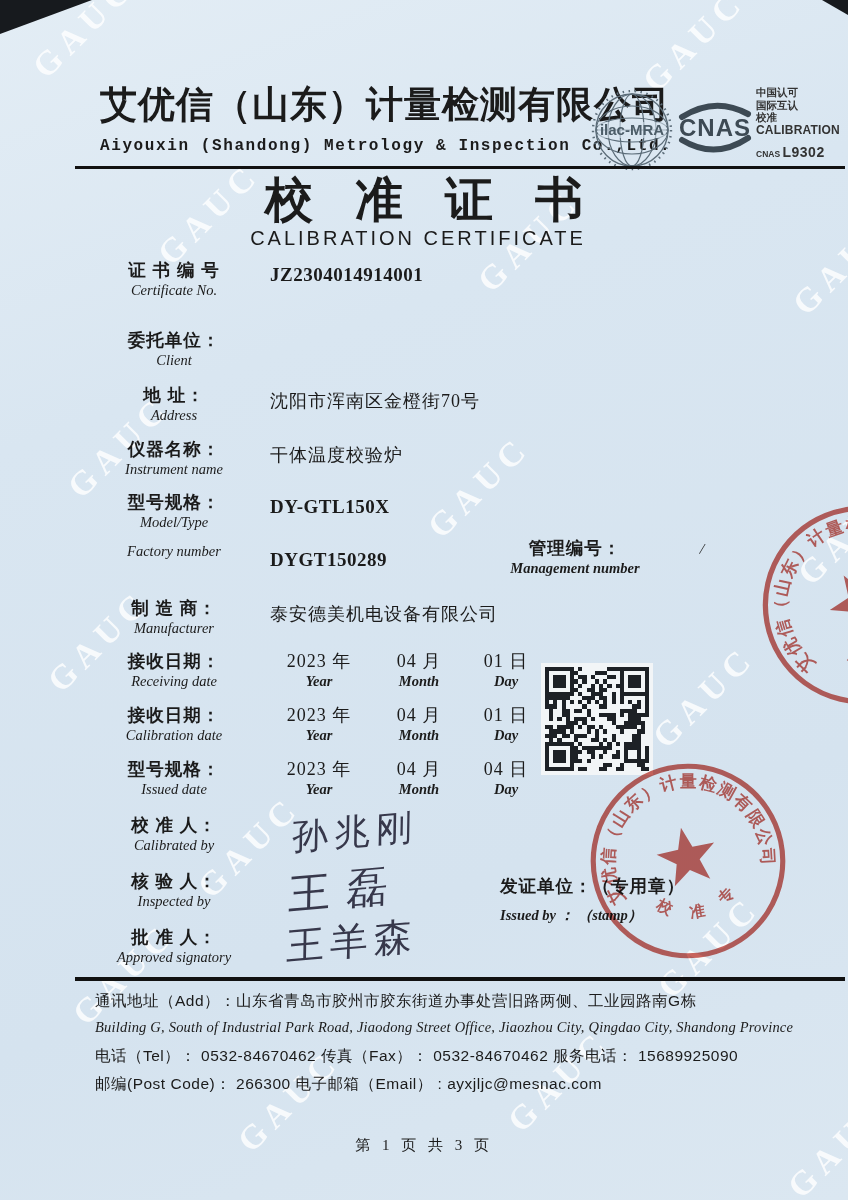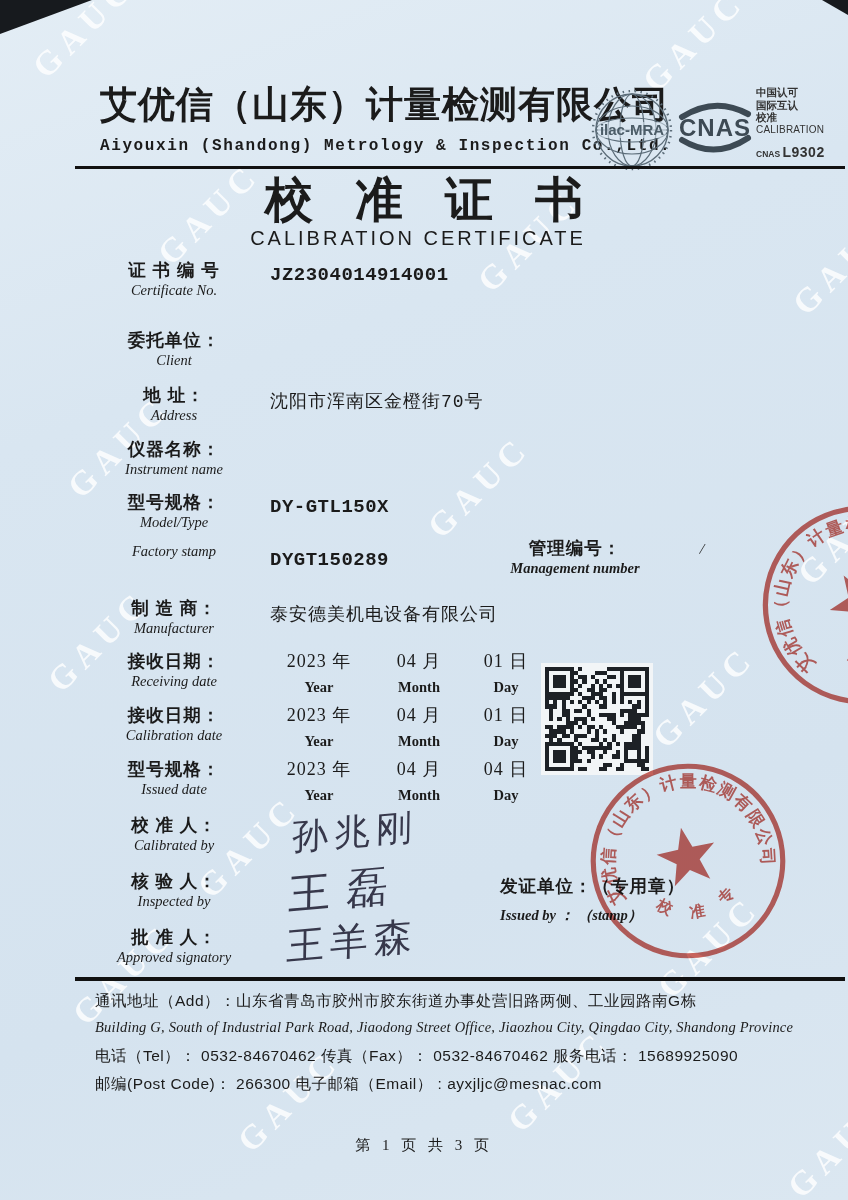--- a/index.html
+++ b/index.html
@@ -18,41 +18,41 @@
   .corner-tr{position:absolute;top:0;right:0;width:0;height:0;
       border-top:15px solid #171a1e;border-left:26px solid transparent;}
   
   .company-cn{position:absolute;left:100px;top:80px;font-size:37px;font-weight:bold;letter-spacing:1px;}
   .company-en{position:absolute;left:100px;top:137px;font-size:16px;font-weight:bold;letter-spacing:1.6px;
       font-family:"Liberation Mono","DejaVu Sans Mono",monospace;}
   .logo-ilac{position:absolute;left:590px;top:90px;}
   .logo-cnas{position:absolute;left:678px;top:102px;}
   .accred{position:absolute;left:756px;top:86px;line-height:12.5px;color:#333;}
   .accred .zh{font-size:10.5px;font-weight:bold;}
-  .accred .en{font-size:10px;font-weight:normal;letter-spacing:.2px;}
+  .accred .en{font-size:12px;font-weight:bold;letter-spacing:.2px;}
   .accred .code{margin-top:10px;font-size:8.5px;font-weight:bold;}
   .accred .code b{font-size:14px;letter-spacing:.5px;}
   .rule{position:absolute;left:75px;width:770px;height:3px;background:#111;}
   .title-cn{position:absolute;left:0;right:0;top:168px;text-align:center;
       font-size:48px;font-weight:700;letter-spacing:42px;text-indent:42px;}
   .title-en{position:absolute;left:0;right:12px;top:227px;text-align:center;
       font-size:20px;font-weight:normal;letter-spacing:3px;}
   
   .row{position:absolute;left:88px;display:flex;}
   .lbl{width:172px;text-align:center;}
   .lbl .cn{font-size:17.5px;font-weight:bold;letter-spacing:1px;}
   .lbl .en{font-size:14.5px;font-weight:normal;font-style:italic;font-family:"Liberation Serif",serif;}
-  .val{margin-left:10px;font-size:18px;font-family:Liberation Mono, monospace;
+  .val{margin-left:10px;font-size:18px;font-family:Liberation Serif, serif;
       padding-top:6px;letter-spacing:1px;}
   .val.b{font-weight:bold;font-size:19px;letter-spacing:.5px;}
   
   .dateval{margin-left:4px;display:flex;font-family:"Liberation Serif",serif;}
   .dcol{text-align:center;}
   .dcol .n{font-size:18px;letter-spacing:1px;}
-  .dcol .u{font-size:14.5px;font-weight:bold;margin-top:6px;}
+  .dcol .u{font-size:14.5px;font-weight:bold;font-style:italic;margin-top:0;}
   .dcol.c1{width:110px;} .dcol.c2{width:90px;} .dcol.c3{width:84px;}
   
   .sideblock{position:absolute;text-align:center;}
   .sideblock .cn{font-size:17.5px;font-weight:bold;letter-spacing:1px;}
   .sideblock .en{font-size:14.5px;font-weight:bold;font-style:italic;font-family:"Liberation Serif",serif;}
   .slash{position:absolute;font-size:16px;transform:rotate(12deg);font-family:"Liberation Serif",serif;}
   
   .sig{position:absolute;font-family:"Liberation Serif",serif;color:#26263a;
       transform:rotate(-5deg) skewX(-6deg);font-size:36px;letter-spacing:6px;opacity:.9;}
   
@@ -155,33 +155,34 @@
       <div class="en">Address</div>
       </div>
     <div class="val">沈阳市浑南区金橙街70号</div>
   </div>
 
   <div class="row" style="top:437px">
     <div class="lbl">
         <div class="cn">仪器名称：</div>
       <div class="en">Instrument name</div>
       </div>
+    <div class="val">干体温度校验炉</div>
   </div>
 
   <div class="row" style="top:490px">
     <div class="lbl">
         <div class="cn">型号规格：</div>
       <div class="en">Model/Type</div>
       </div>
     <div class="val b">DY-GTL150X</div>
   </div>
 
   <div class="row" style="top:543px">
     <div class="lbl">
-      <div class="en">Factory stamp</div>
+      <div class="en">Factory number</div>
       </div>
     <div class="val b">DYGT150289</div>
   </div>
 
   <div class="sideblock" style="left:465px;top:536px;width:220px">
     <div class="cn">管理编号：</div>
     <div class="en">Management number</div>
   </div>
   <div class="slash" style="left:700px;top:540px">/</div>
 

